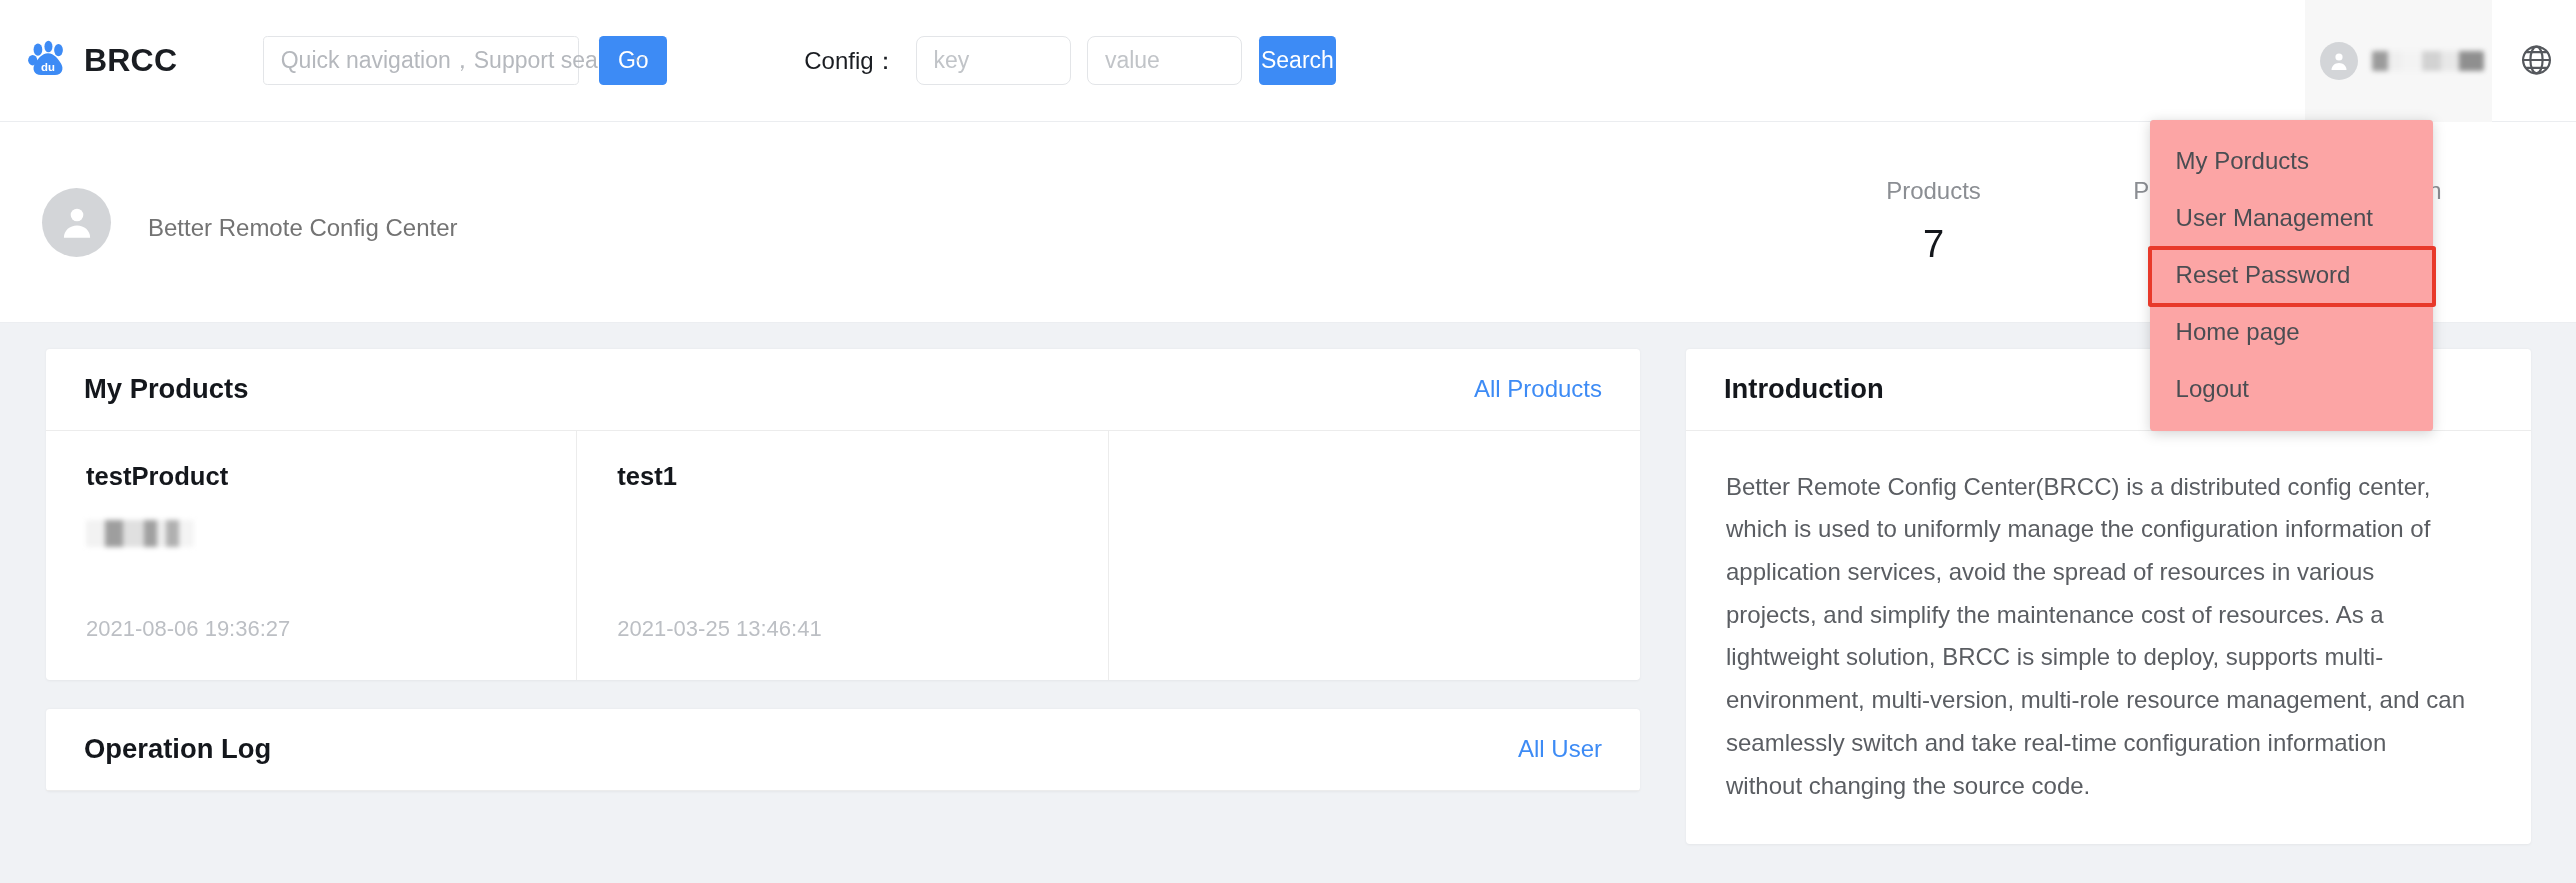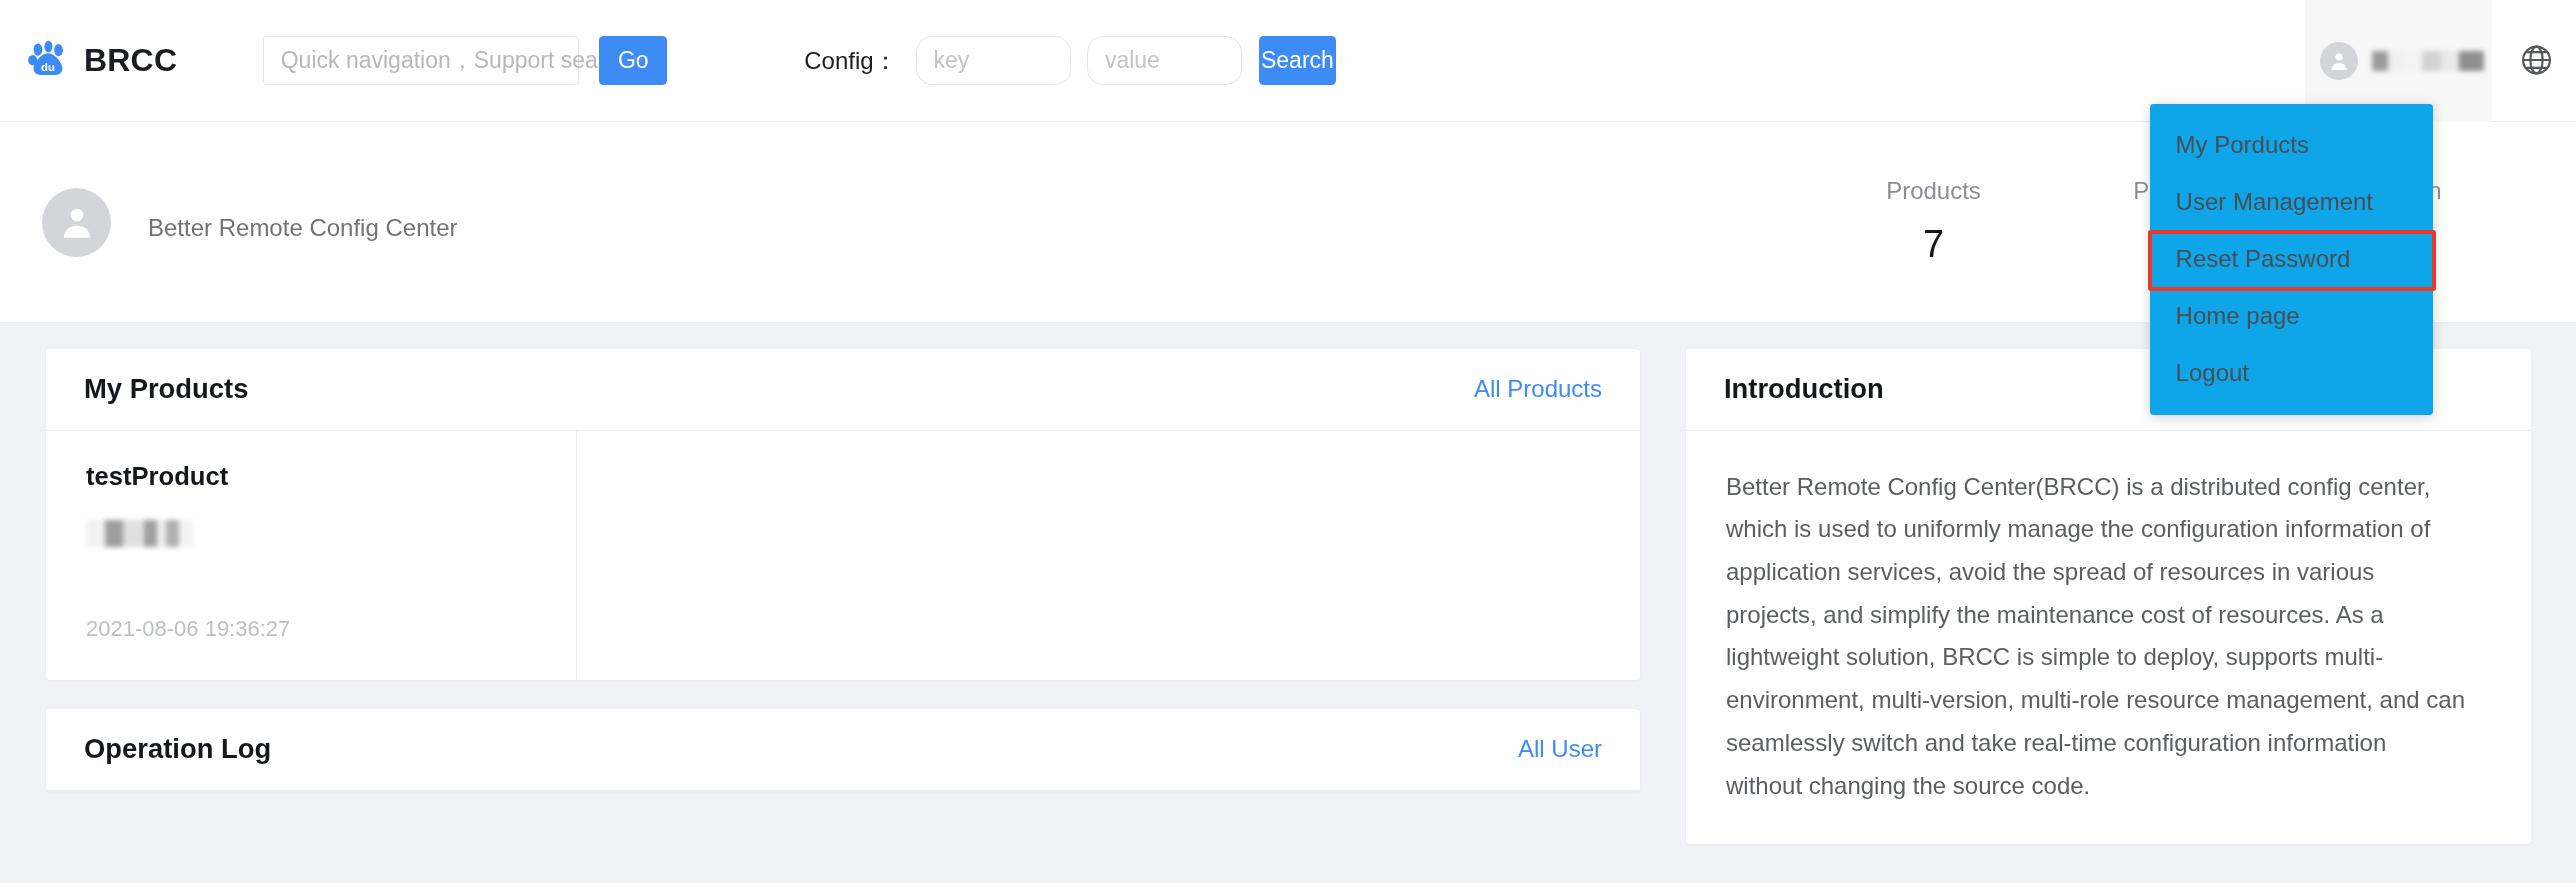--- a/index.html
+++ b/index.html
@@ -57,21 +57,21 @@
   }
   .btn-go { width: 68px; height: 49px; }
 
   .configsearch {
     margin-left: 137px;
     display: flex; align-items: center; gap: 16.5px;
   }
   .cfg-label { font-size: 24px; color: #1a1d22; white-space: nowrap; margin-right: 1.8px; }
   .txt-input {
     height: 49px;
-    border: 0.9px solid #e3e5e8; border-radius: 16px;
+    border: 0.9px solid #e3e5e8; border-radius: 8px;
     background: #fff; outline: none;
     padding: 0 16.5px;
     font-family: "Liberation Sans", sans-serif;
     font-size: 23px; color: #333;
   }
   .txt-input::placeholder { color: #c1c4c8; }
   .in-key { width: 155px; }
   .in-val { width: 155px; }
   .btn-search { width: 77px; height: 49px; }
 
@@ -105,23 +105,23 @@
   .globe-btn {
     position: absolute; right: 20px; top: 50%;
     transform: translateY(-50%);
     width: 37px; height: 37px; cursor: pointer;
   }
   .globe-btn svg { width: 35px; height: 35px; display: block; }
 
   
   .dropdown {
     position: absolute;
-    left: 2150px; top: 104px;
+    left: 2150px; top: 120px;
     width: 283px;
-    background: #0ea5e9;
+    background: #fca5a5;
     border-radius: 3.7px;
     box-shadow: 0 2.7px 12.8px rgba(0,0,0,.17), 0 0 0.9px rgba(0,0,0,.1);
     padding: 12.8px 0 12.8px 0;
     z-index: 40;
   }
   .menu-item {
     height: 57px;
     display: flex; align-items: center;
     padding-left: 25.6px;
     font-size: 24px; color: #4a4d52;
@@ -367,20 +367,24 @@
       <div class="card-head">
         <span class="card-title">My Products</span>
         <span class="card-link">All Products</span>
       </div>
       <div class="product-grid">
         <div class="product-cell">
           <div class="product-name">testProduct</div>
           <div class="blur-desc"></div>
           <div class="product-time">2021-08-06 19:36:27</div>
         </div>
+        <div class="product-cell">
+          <div class="product-name">test1</div>
+          <div class="product-time">2021-03-25 13:46:41</div>
+        </div>
         <div class="product-cell empty"></div>
       </div>
     </div>
 
     <div class="gap-v"></div>
 
     <div class="card">
       <div class="card-head">
         <span class="card-title">Operation Log</span>
         <span class="card-link">All User</span>

